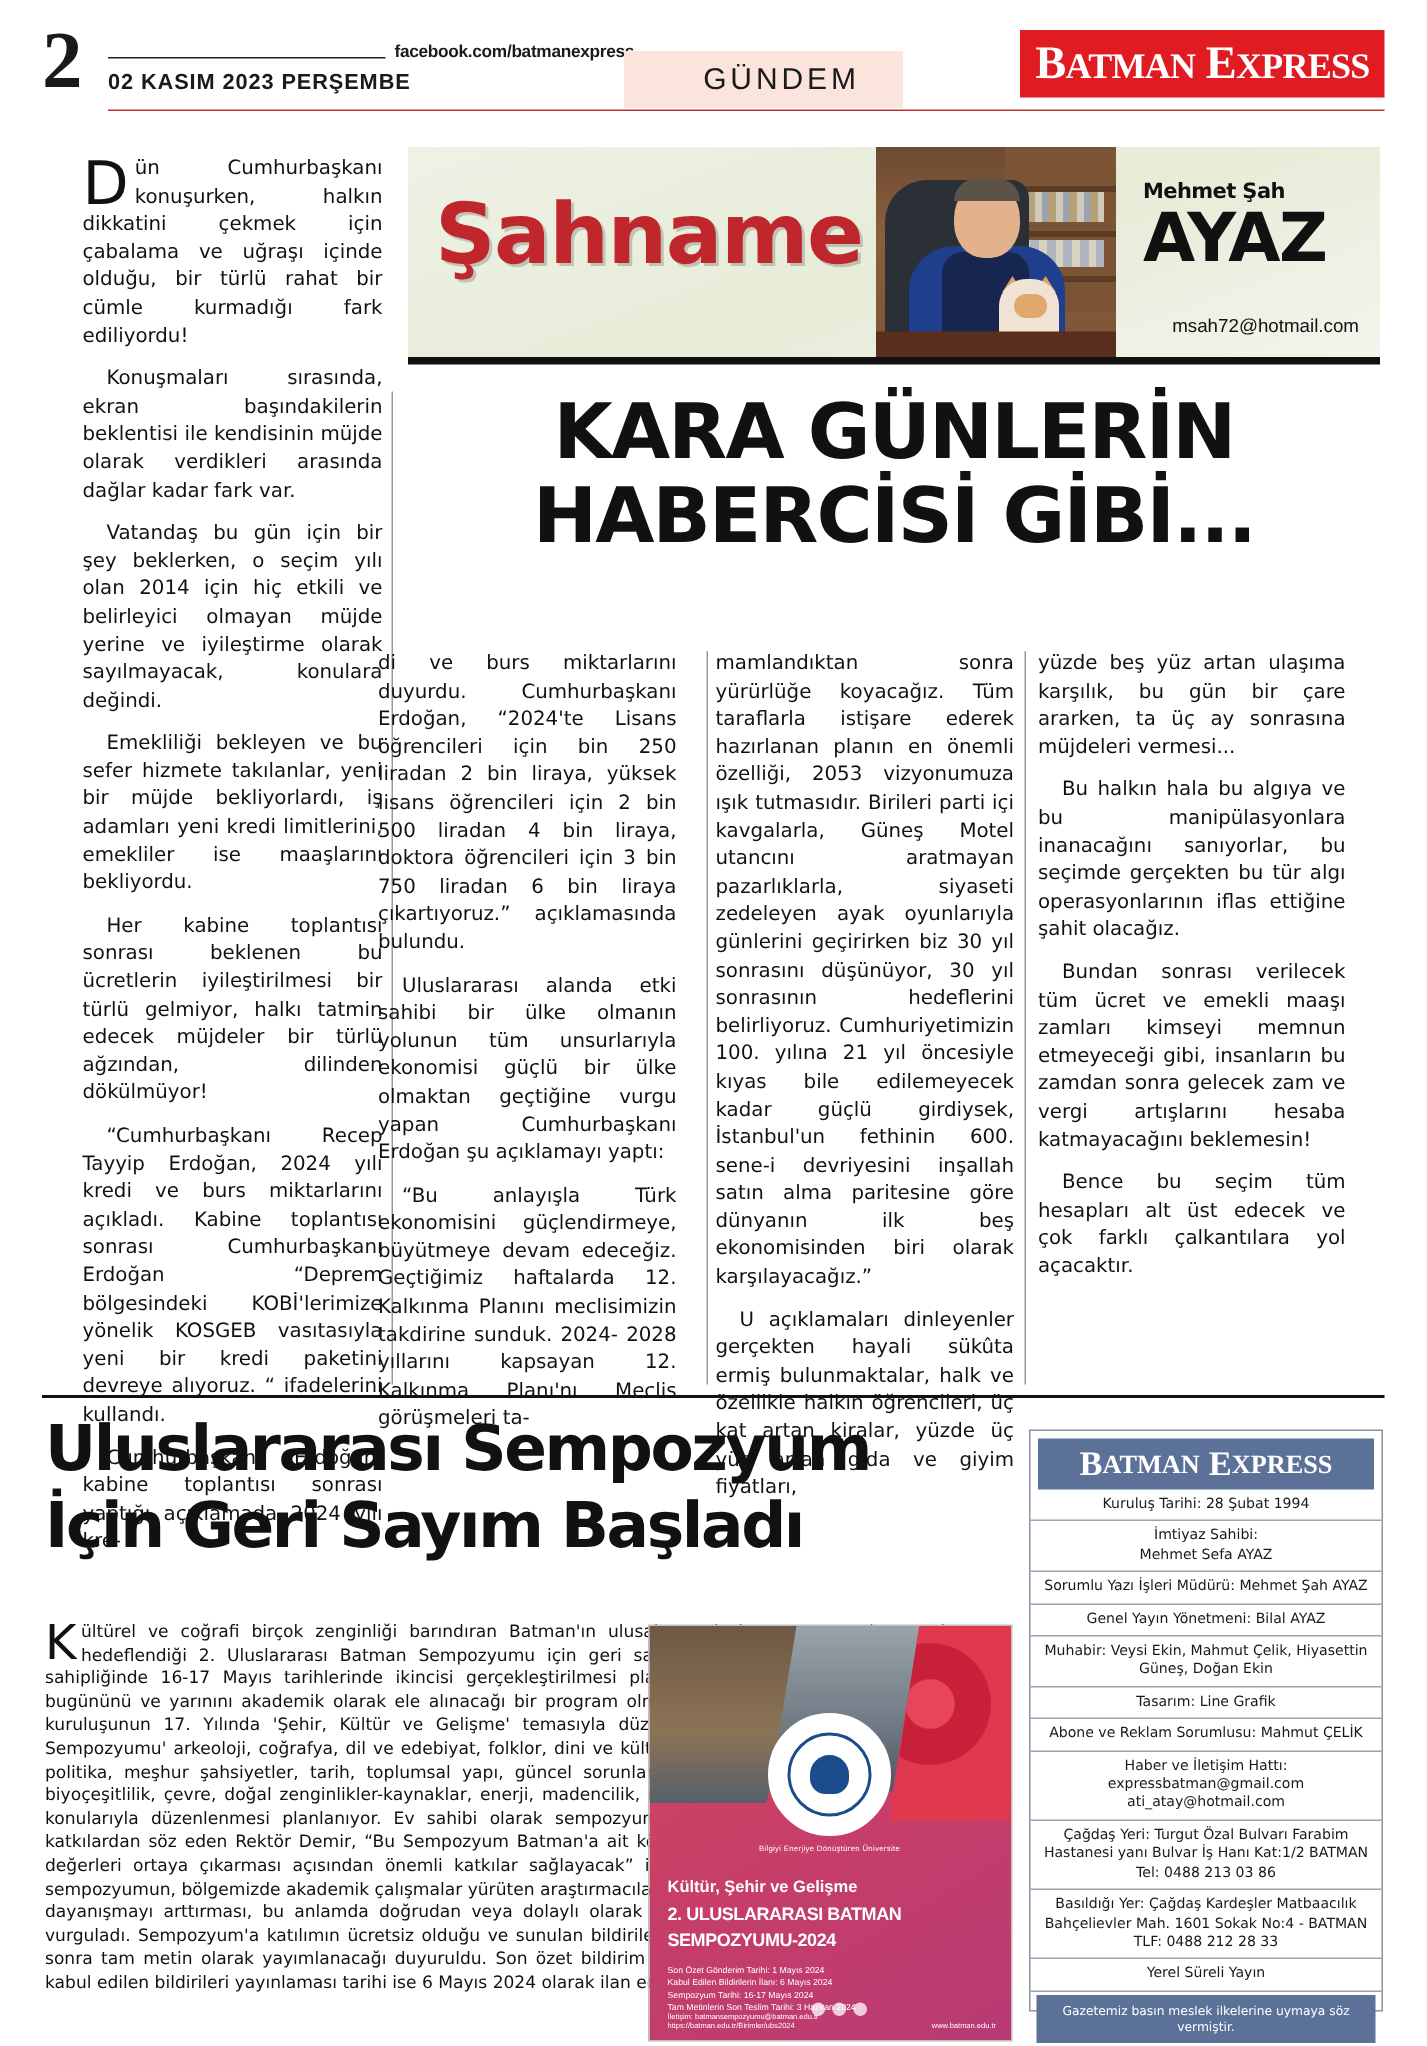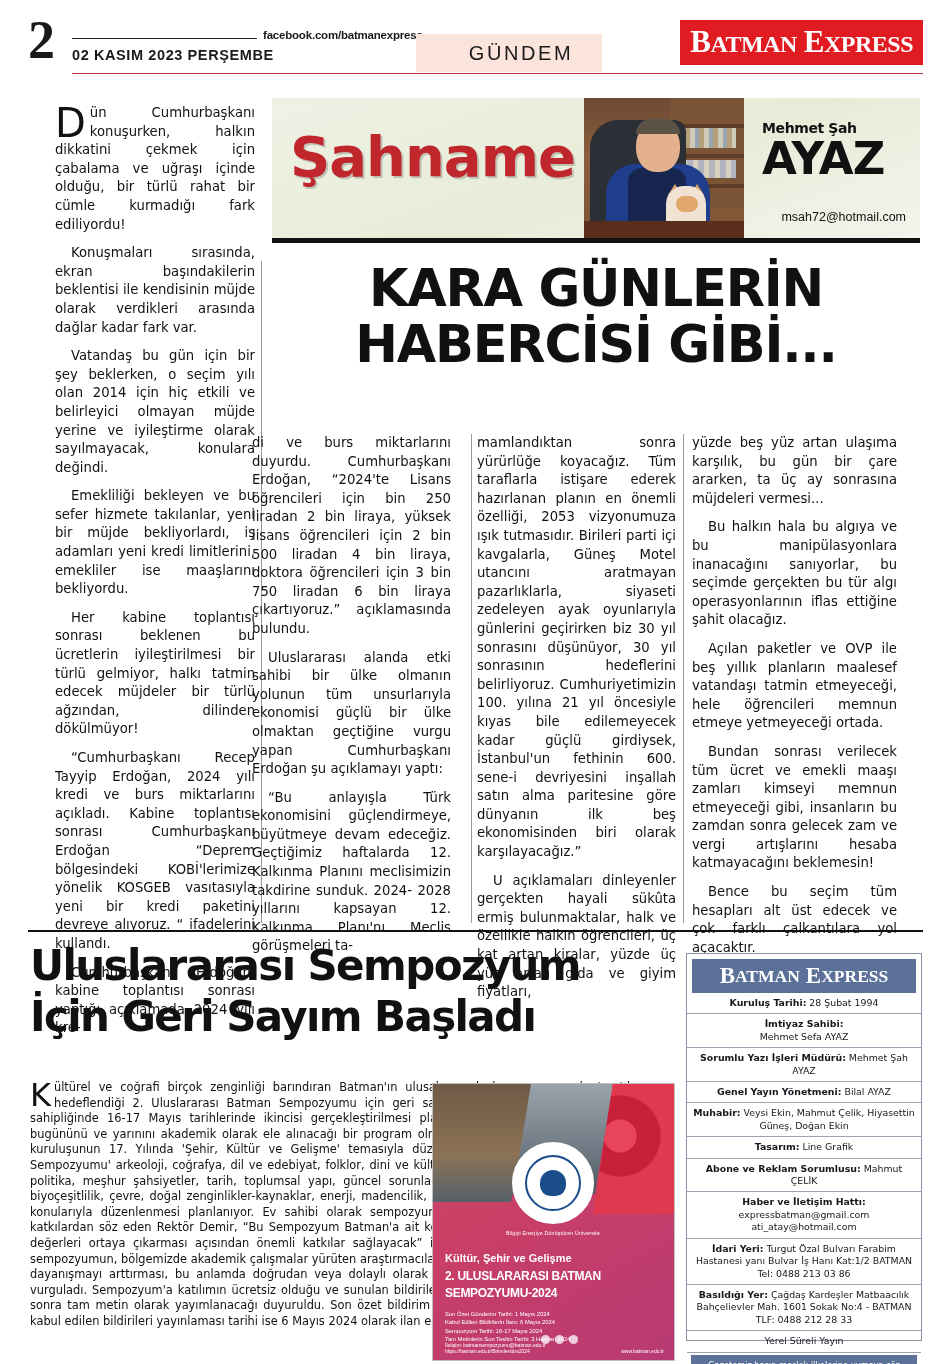--- a/index.html
+++ b/index.html
@@ -220,21 +220,21 @@
     display:flex; align-items:center; justify-content:center;
   }
   .imprint-logo span { color:#fff; font-family:"Liberation Serif", serif; font-weight:700; }
   .imprint-logo .b1 { font-size: 23px; }
   .imprint-logo .b2 { font-size: 17.5px; }
   .imp-row {
     padding: 4px 6px; border-bottom: 1px solid #9aa3b2;
     text-align:center; font-size: 9.4px; line-height: 12.4px; color:#15181d;
   }
   .imp-row:last-of-type { border-bottom:none; }
-  .imp-row b { font-weight:700; }
+  .imp-row b { font-weight:400; }
   .imp-note {
     margin: 2px 4px 4px 4px; background:#5b7198; color:#fff;
     font-size: 8.2px; line-height: 11px; text-align:center; padding: 5px 4px;
   }
 </style>
 </head>
 <body>
 
 <div class="page">
 
@@ -304,21 +304,20 @@
   </div>
 
   <div class="col col3">
     <p class="first">mamlandıktan sonra yürürlüğe koyacağız. Tüm taraflarla istişare ederek hazırlanan planın en önemli özelliği, 2053 vizyonumuza ışık tutmasıdır. Birileri parti içi kavgalarla, Güneş Motel utancını aratmayan pazarlıklarla, siyaseti zedeleyen ayak oyunlarıyla günlerini geçirirken biz 30 yıl sonrasını düşünüyor, 30 yıl sonrasının hedeflerini belirliyoruz. Cumhuriyetimizin 100. yılına 21 yıl öncesiyle kıyas bile edilemeyecek kadar güçlü girdiysek, İstanbul'un fethinin 600. sene-i devriyesini inşallah satın alma paritesine göre dünyanın ilk beş ekonomisinden biri olarak karşılayacağız.”</p>
     <p>U açıklamaları dinleyenler gerçekten hayali sükûta ermiş bulunmaktalar, halk ve özellikle halkın öğrencileri, üç kat artan kiralar, yüzde üç yüz artan gıda ve giyim fiyatları,</p>
   </div>
 
   <div class="col col4">
     <p class="first">yüzde beş yüz artan ulaşıma karşılık, bu gün bir çare ararken, ta üç ay sonrasına müjdeleri vermesi...</p>
     <p>Bu halkın hala bu algıya ve bu manipülasyonlara inanacağını sanıyorlar, bu seçimde gerçekten bu tür algı operasyonlarının iflas ettiğine şahit olacağız.</p>
-    <p>Açılan paketler ve OVP ile beş yıllık planların maalesef vatandaşı tatmin etmeyeceği, hele öğrencileri memnun etmeye yetmeyeceği ortada.</p>
     <p>Bundan sonrası verilecek tüm ücret ve emekli maaşı zamları kimseyi memnun etmeyeceği gibi, insanların bu zamdan sonra gelecek zam ve vergi artışlarını hesaba katmayacağını beklemesin!</p>
     <p>Bence bu seçim tüm hesapları alt üst edecek ve çok farklı çalkantılara yol açacaktır.</p>
   </div>
 
   <div class="hr-main"></div>
 
   <div class="bottom-headline">
     <div>Uluslararası Sempozyum</div>
     <div>İçin Geri Sayım Başladı</div>
   </div>
@@ -371,21 +370,21 @@
 
     <div class="imp-row"><b>Kuruluş Tarihi:</b><span> 28 Şubat 1994</span></div>
     <div class="imp-row"><b>İmtiyaz Sahibi:</b><br><span>Mehmet Sefa AYAZ</span></div>
     <div class="imp-row"><b>Sorumlu Yazı İşleri Müdürü:</b><span> Mehmet Şah AYAZ</span></div>
     <div class="imp-row"><b>Genel Yayın Yönetmeni:</b><span> Bilal AYAZ</span></div>
     <div class="imp-row"><b>Muhabir:</b><span> Veysi Ekin, Mahmut Çelik, Hiyasettin Güneş, Doğan Ekin</span></div>
     <div class="imp-row"><b>Tasarım:</b><span> Line Grafik</span></div>
     <div class="imp-row"><b>Abone ve Reklam Sorumlusu:</b><span> Mahmut ÇELİK</span></div>
     <div class="imp-row"><b>Haber ve İletişim Hattı:</b><br><span style="white-space:pre-line">expressbatman@gmail.com
 ati_atay@hotmail.com</span></div>
-    <div class="imp-row"><b>İdari Yeri:</b><span> Turgut Özal Bulvarı Farabim Hastanesi yanı Bulvar İş Hanı Kat:1/2 BATMAN Tel: 0488 213 03 86</span></div>
+    <div class="imp-row"><b>Çağdaş Yeri:</b><span> Turgut Özal Bulvarı Farabim Hastanesi yanı Bulvar İş Hanı Kat:1/2 BATMAN Tel: 0488 213 03 86</span></div>
     <div class="imp-row"><b>Basıldığı Yer:</b><span> Çağdaş Kardeşler Matbaacılık Bahçelievler Mah. 1601 Sokak No:4  -  BATMAN TLF: 0488 212 28 33</span></div>
     <div class="imp-row"><span>Yerel Süreli Yayın</span></div>
 
     <div class="imp-note">
       <div>Gazetemiz basın meslek ilkelerine uymaya söz vermiştir.</div>
 
     </div>
   </div>
 
 </div>

